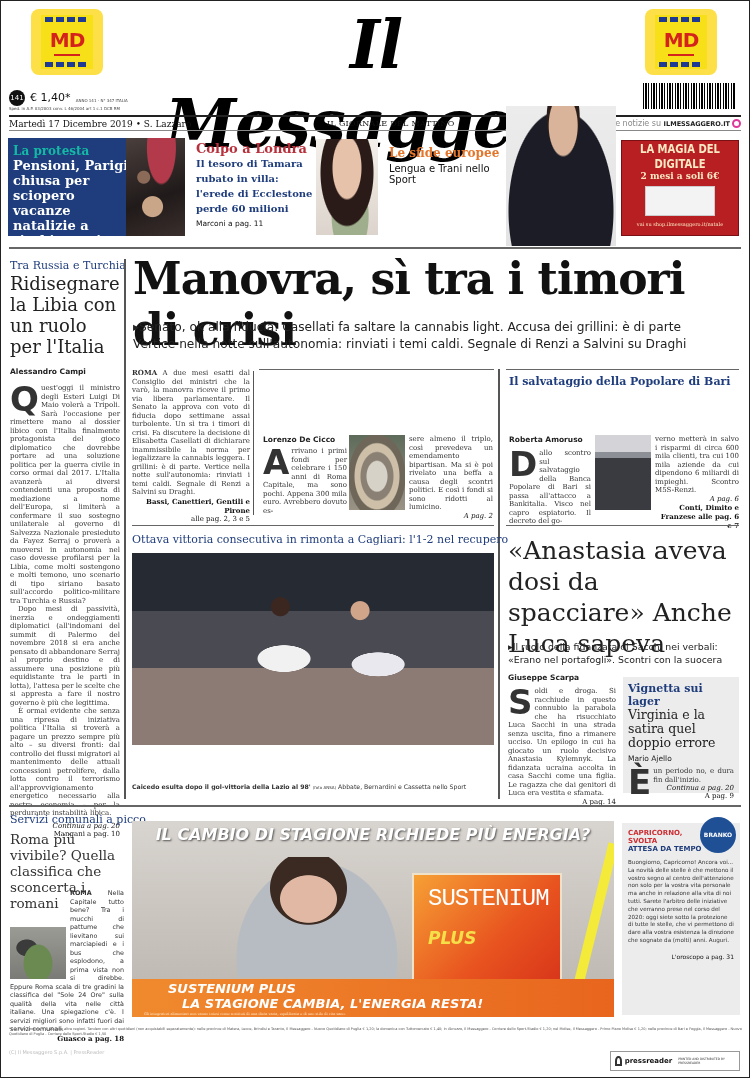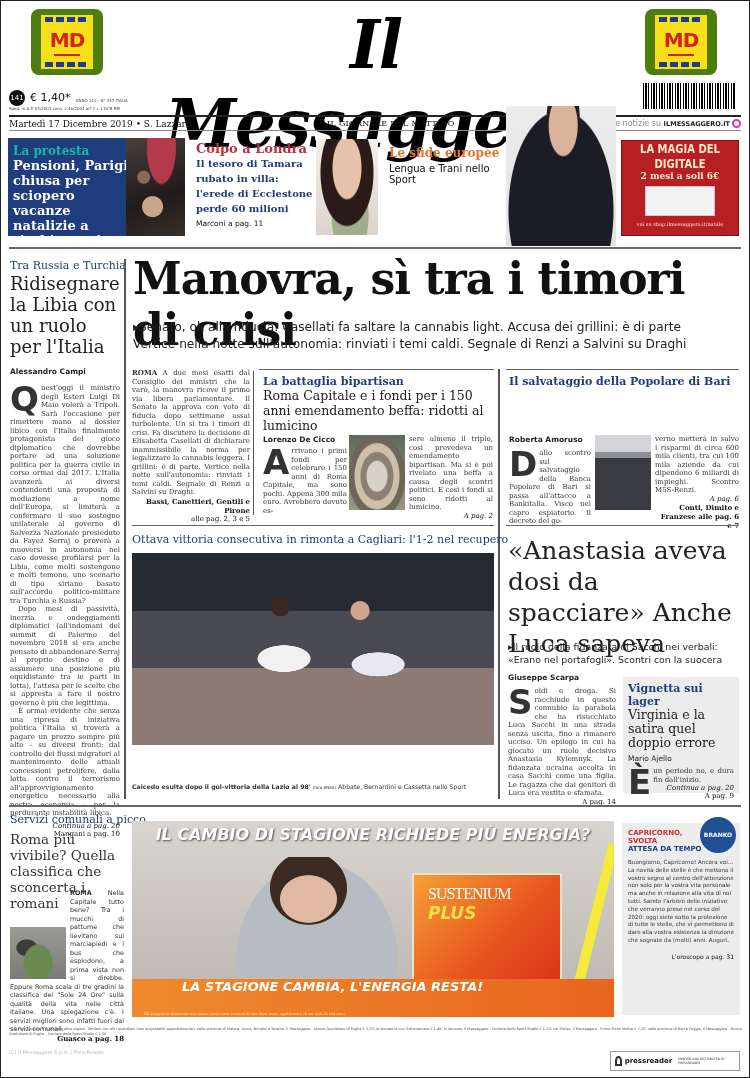--- a/index.html
+++ b/index.html
@@ -1,21 +1,21 @@
 <!DOCTYPE html>
 <html><head>
 <meta charset="utf-8">
 <style>
   * { box-sizing: border-box; margin: 0; padding: 0; }
   body { width: 750px; height: 1078px; background: #fff; font-family: "DejaVu Serif", serif; color: #111; overflow: hidden; position: relative; }
   .frame { position: absolute; left: 0; top: 0; width: 750px; height: 1078px; border: 1px solid #222; }
   .abs { position: absolute; }
 
   
-  .md-logo { position: absolute; width: 72px; height: 66px; background: #4d7c0f; border-radius: 8px; display: flex; align-items: center; justify-content: center; }
+  .md-logo { position: absolute; width: 72px; height: 66px; background: #fde047; border-radius: 8px; display: flex; align-items: center; justify-content: center; }
   .md-logo .inner { width: 52px; height: 54px; background: #f7e017; display: flex; flex-direction: column; align-items: center; justify-content: center; position: relative; }
   .md-logo .inner::before, .md-logo .inner::after { content: ""; position: absolute; left: 4px; right: 4px; height: 5px; background: repeating-linear-gradient(90deg, #1e3a93 0 8px, transparent 8px 11px); }
   .md-logo .inner::before { top: 2px; } .md-logo .inner::after { bottom: 2px; }
   .md-logo .txt { color: #d4231c; font-family: "DejaVu Sans", sans-serif; font-weight: 900; font-size: 20px; letter-spacing: -1px; }
   .md-logo .ul { width: 26px; height: 2px; background: #d4231c; margin-top: 2px; }
   .masthead-title { position: absolute; left: 130px; top: 8px; width: 490px; text-align: center; font-family: "DejaVu Serif", serif; font-weight: 900; font-size: 64px; letter-spacing: -1px; font-style: italic; transform: scaleY(1.05); color: #000; }
   .price-block { position: absolute; left: 8px; top: 86px; font-family: "DejaVu Sans", sans-serif; }
   .price-badge { display: inline-block; width: 16px; height: 16px; border-radius: 50%; background: #111; color: #fff; font-size: 7px; text-align: center; line-height: 16px; vertical-align: middle; }
   .price { font-size: 11px; vertical-align: middle; }
   .tiny { font-size: 4px; color: #444; }
@@ -88,21 +88,21 @@
 
   
   .roma-kicker { position: absolute; left: 9px; top: 812px; font-size: 11px; color: #1f3d7c; }
   .roma-hl { position: absolute; left: 9px; top: 830px; width: 118px; font-size: 13.5px; line-height: 16px; color: #333; }
   .trash { background: radial-gradient(ellipse at 50% 70%, #6b8a52 0 14px, transparent 15px), radial-gradient(ellipse at 30% 40%, #3b3b3b 0 10px, transparent 11px), linear-gradient(#9a9b94, #7a7b76); }
 
   .ad { position: absolute; left: 131px; top: 820px; width: 482px; height: 196px; overflow: hidden; background: linear-gradient(#d8d4cf, #bab4ad); }
   .ad .top { position: absolute; left: 0; right: 0; top: 4px; text-align: center; font-family: "DejaVu Sans", sans-serif; font-weight: bold; font-style: italic; font-size: 16px; color: #fff; text-shadow: 1px 1px 2px #555; }
   .ad .girl { position: absolute; left: 100px; top: 36px; width: 170px; height: 120px; background: radial-gradient(ellipse at 45% 35%, #e0b8a3 0 28px, transparent 29px), radial-gradient(ellipse at 45% 26%, #3a2a22 0 38px, transparent 39px), radial-gradient(ellipse at 50% 85%, #b7bcc2 0 80px, transparent 81px); }
   .ad .box { position: absolute; left: 280px; top: 52px; width: 150px; height: 110px; background: linear-gradient(135deg, #f6a035, #e8531f 60%, #d8361a); border: 2px solid #f0e2c8; }
-  .ad .box .b1 { font-family: Liberation Serif, serif; font-size: 16px; color: #fff; margin: 10px 0 0 14px; letter-spacing: -1px; }
+  .ad .box .b1 { font-family: Liberation Mono, monospace; font-size: 24px; color: #fff; margin: 10px 0 16px 14px; letter-spacing: -1px; }
   .ad .box .b2 { font-family: "DejaVu Sans", sans-serif; font-weight: bold; font-style: italic; font-size: 17px; color: #f6e04a; margin-left: 14px; }
   .ad .arrow { position: absolute; right: 16px; top: 20px; width: 10px; height: 170px; background: #f3ea3a; transform: rotate(14deg); }
   .ad .band { position: absolute; left: 0; right: 0; bottom: 0; height: 38px; background: linear-gradient(90deg, #f08a2e, #e8651e); }
   .ad .band .l1 { font-family: "DejaVu Sans", sans-serif; font-weight: bold; font-style: italic; color: #fff; font-size: 13px; margin: 2px 0 0 36px; }
   .ad .band .l2 { font-family: "DejaVu Sans", sans-serif; font-weight: bold; font-style: italic; color: #fff; font-size: 13px; margin-left: 50px; }
   .ad .band .l3 { position: absolute; bottom: 1px; left: 12px; font-size: 3.5px; color: #fde6c8; }
 
   .horo { position: absolute; left: 621px; top: 822px; width: 118px; height: 192px; background: #ececec; padding: 6px; }
   .horo .kicker { color: #cc2d33; font-family: "DejaVu Sans", sans-serif; font-size: 7px; font-weight: bold; width: 70px; }
   .horo .kicker2 { color: #1f3d7c; font-family: "DejaVu Sans", sans-serif; font-size: 7px; font-weight: bold; }
@@ -203,24 +203,20 @@
   </div>
 
   <div class="abs" style="left:131px;top:368px;width:118px;">
     <div class="body-text"><b>ROMA</b> <span>A due mesi esatti dal Consiglio dei ministri che la varò, la manovra riceve il primo via libera parlamentare. Il Senato la approva con voto di fiducia dopo settimane assai turbolente. Un sì tra i timori di crisi. Fa discutere la decisione di Elisabetta Casellati di dichiarare inammissibile la norma per legalizzare la cannabis leggera. I grillini: è di parte. Vertice nella notte sull'autonomia: rinviati i temi caldi. Segnale di Renzi a Salvini su Draghi.</span></div>
     <div class="right-al" style="font-weight:bold;">Bassi, Canettieri, Gentili e Pirone</div>
     <div class="right-al">alle pag. 2, 3 e 5</div>
   </div>
   <div class="vrule" style="left:252px;top:370px;height:144px;width:1px;"></div>
 
   <div class="rule" style="left:258px;top:368px;width:235px;height:1px;"></div>
-  <div class="abs" style="left:262px;top:374px;width:232px;">
-    <div class="sec-kicker">La battaglia bipartisan</div>
-    <div class="sec-hl">Roma Capitale e i fondi per i 150 anni emendamento beffa: ridotti al lumicino</div>
-  </div>
   <div class="byline abs" style="left:262px;top:434px;">Lorenzo De Cicco</div>
   <div class="abs body-text" style="left:262px;top:446px;width:84px;">
     <span class="dropcap">A</span><span>rrivano i primi fondi per celebrare i 150 anni di Roma Capitale, ma sono pochi. Appena 300 mila euro. Avrebbero dovuto es-</span>
   </div>
   <div class="thumb colosseum" style="left:348px;top:434px;width:56px;height:75px;"></div>
   <div class="abs" style="left:408px;top:434px;width:84px;">
     <div class="body-text">sere almeno il triplo, così prevedeva un emendamento bipartisan. Ma si è poi rivelato una beffa a causa degli scontri politici. E così i fondi si sono ridotti al lumicino.</div>
     <div class="right-al" style="font-style:italic;">A pag. 2</div>
   </div>
 
@@ -281,20 +277,21 @@
 
   <div class="ad">
     <div class="top">IL CAMBIO DI STAGIONE RICHIEDE PIÙ ENERGIA?</div>
     <div class="girl"></div>
     <div class="box">
       <div class="b1">SUSTENIUM</div>
       <div class="b2">PLUS</div>
     </div>
     <div class="arrow"></div>
     <div class="band">
+      <div class="l1">SUSTENIUM PLUS</div>
       <div class="l2">LA STAGIONE CAMBIA, L'ENERGIA RESTA!</div>
       <div class="l3">Gli integratori alimentari non vanno intesi come sostituti di una dieta varia, equilibrata e di uno stile di vita sano.</div>
     </div>
   </div>
 
   <div class="horo">
     <div class="badge">BRANKO</div>
     <div class="kicker">CAPRICORNO, SVOLTA</div>
     <div class="kicker2">ATTESA DA TEMPO</div>
     <div class="body">Buongiorno, Capricorno! Ancora voi... La novità delle stelle è che mettono il vostro segno al centro dell'attenzione non solo per la vostra vita personale ma anche in relazione alla vita di noi tutti. Sarete l'arbitro delle iniziative che verranno prese nel corso del 2020: oggi siete sotto la protezione di tutte le stelle, che vi permettono di dare alla vostra esistenza la direzione che sognate da (molti) anni. Auguri.</div>

